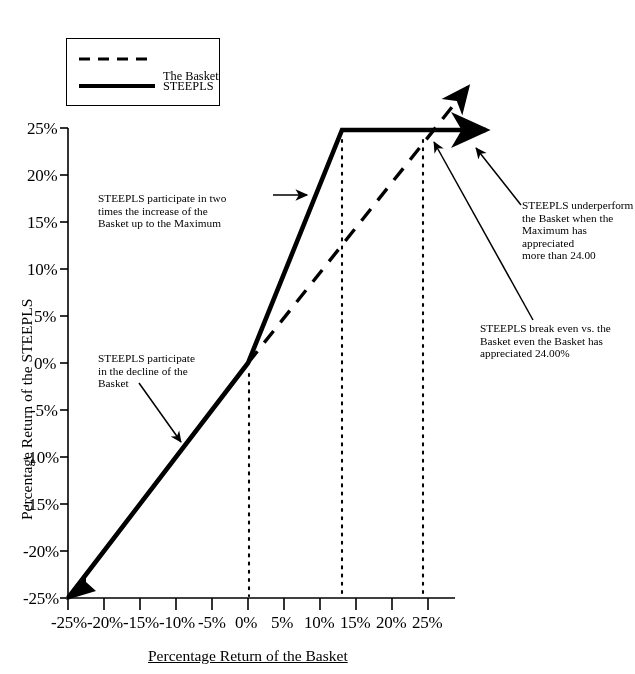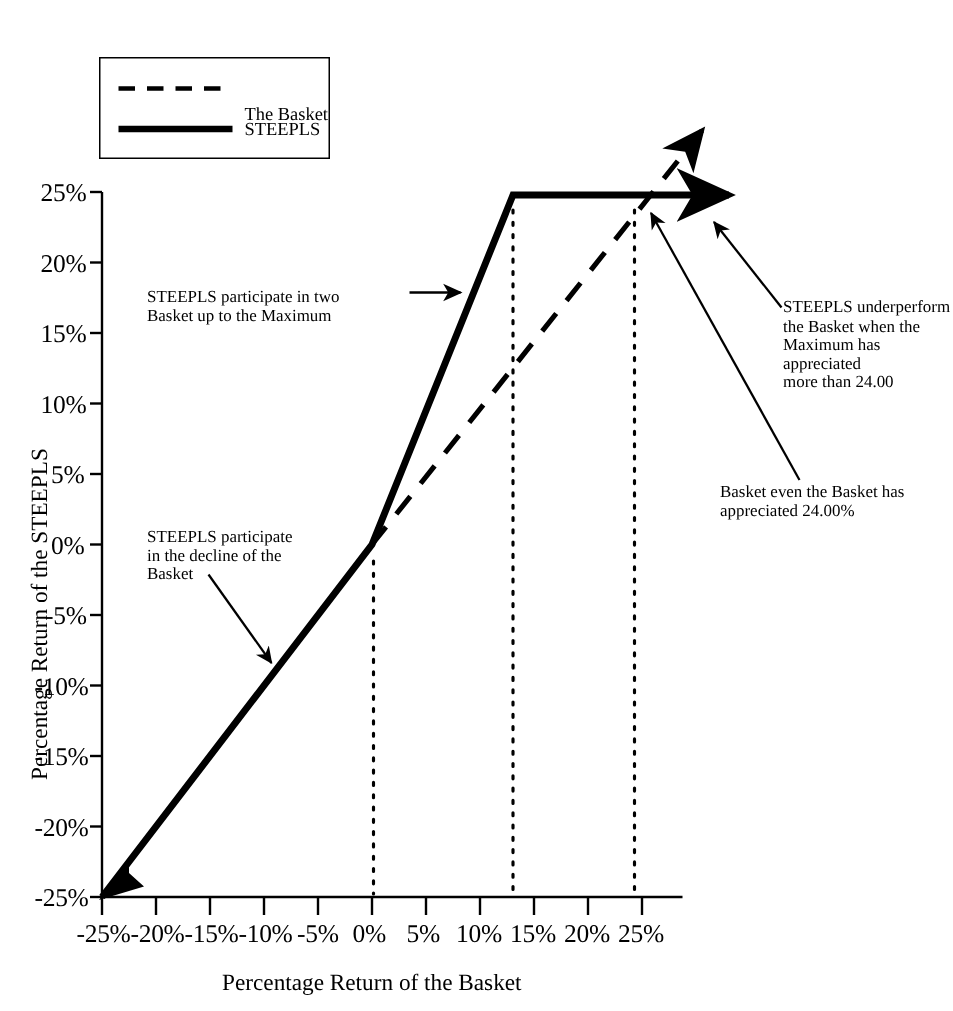--- a/index.html
+++ b/index.html
@@ -108,38 +108,40 @@
   <div class="txt tick" style="left:159px;top:613px;">-10%</div>
   <div class="txt tick" style="left:198px;top:613px;">-5%</div>
   <div class="txt tick" style="left:235px;top:613px;">0%</div>
   <div class="txt tick" style="left:271px;top:613px;">5%</div>
   <div class="txt tick" style="left:304px;top:613px;">10%</div>
   <div class="txt tick" style="left:340px;top:613px;">15%</div>
   <div class="txt tick" style="left:376px;top:613px;">20%</div>
   <div class="txt tick" style="left:412px;top:613px;">25%</div>
 
   <div class="txt axis-title" id="ylabel" style="left:18px;top:520px;transform:rotate(-90deg);">Percentage Return of the STEEPLS</div>
-  <div class="txt axis-title" style="left:148px;top:647px;">Percentage Return of the Basket</div>
+  <div class="txt axis-title" style="left:148px;top:647px;text-decoration:underline;">Percentage Return of the Basket</div>
 
   <div class="txt annot" style="left:98px;top:177px;width:180px;margin-top:15px;">
     <div>STEEPLS participate in two</div>
+    <div>times the increase of the</div>
     <div>Basket up to the Maximum</div>
   </div>
 
   <div class="txt annot" style="left:98px;top:352px;width:145px;">
     <div>STEEPLS participate</div>
     <div>in the decline of the</div>
     <div>Basket</div>
   </div>
 
   <div class="txt annot" style="left:522px;top:199px;width:112px;">
     <div>STEEPLS underperform</div>
     <div>the Basket when the</div>
     <div>Maximum has appreciated</div>
     <div>more than 24.00</div>
   </div>
 
   <div class="txt annot" style="left:480px;top:322px;width:155px;">
+    <div>STEEPLS break even vs. the</div>
     <div>Basket even the Basket has</div>
     <div>appreciated 24.00%</div>
   </div>
 
 </div>
 
 </body></html>

